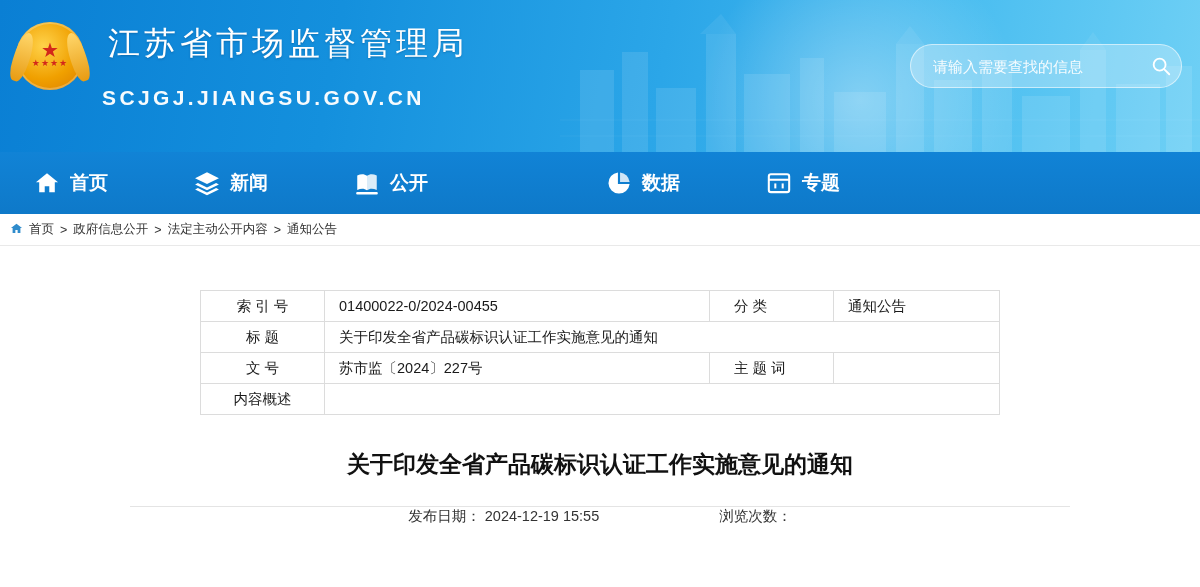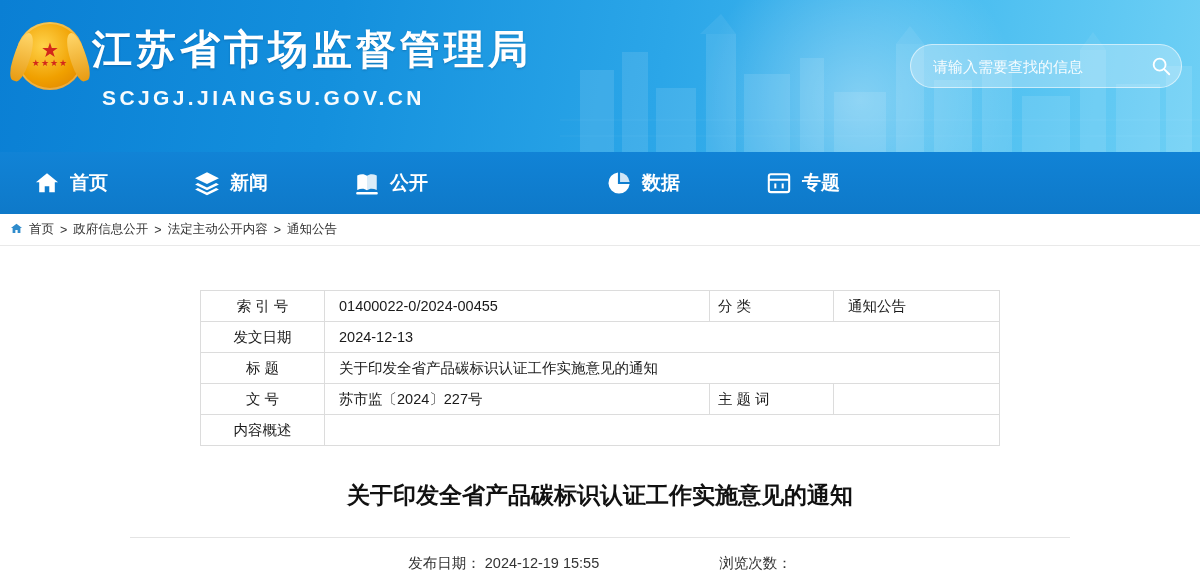--- a/index.html
+++ b/index.html
@@ -40,22 +40,22 @@
   .emblem .wheat-l { left:-2px; transform: rotate(18deg); }
   .emblem .wheat-r { right:-2px; transform: rotate(-18deg); }
   .emblem .star-big {
     position:absolute; left:50%; top:18px; transform: translateX(-50%);
     color:#d3281a; font-size:20px; line-height:20px;
   }
   .emblem .stars-small { position:absolute; left:50%; top:36px; transform:translateX(-50%);
     color:#d3281a; font-size:9px; letter-spacing:1px; }
 
   .site-title {
-    position: absolute; left: 92px; top: 22px;
-    color: #ffffff; font-size: 40px; font-weight: bold;
+    position: absolute; left: 108px; top: 22px;
+    color: #ffffff; font-size: 32px; font-weight: normal;
     letter-spacing: 4px;
     text-shadow: 0 1px 2px rgba(0,60,110,.35);
   }
   .site-domain {
     position: absolute; left: 102px; top: 86px;
     color: #ffffff; font-size: 21px; font-weight: bold;
     letter-spacing: 3.4px;
     opacity: .97;
   }
 
@@ -105,38 +105,38 @@
 
   
   .main { padding-top: 44px; }
   .doc-table {
     width: 800px; margin: 0 auto; border-collapse: collapse;
     table-layout: fixed;
   }
   .doc-table td {
     border: 1px solid #dcdcdc;
     height: 31px; font-size: 14.5px; color: #1a1a1a;
-    padding: 0 8px;
+    padding: 0 24px;
     margin-left: 23px;
   }
   .doc-table td.lbl {
     width: 124px; text-align: center; color: #1a1a1a;
   }
   .doc-table td.val { padding-left: 14px; }
   .doc-table td.lbl2 { width: 124px; text-align: left; }
   .doc-table td.val2 { width: 166px; padding-left: 14px; }
 
   .doc-title {
     margin: 34px auto 0; width: 900px; text-align: center;
     font-size: 23px; font-weight: bold; color: #111;
   }
   .meta-row {
     margin: 26px auto 0; width: 940px;
     border-top: 1px solid #e4e4e4;
-    padding-top: 16px;
+    padding-top: 0;
     display: flex; justify-content: center; gap: 120px;
     font-size: 14.5px; color: #333;
   }
 </style>
 </head>
 <body>
 
 <div class="header">
   <div class="glow"></div>
 
@@ -273,24 +273,20 @@
 
   <table class="doc-table">
     <tbody>
         <tr>
       <td class="lbl">索 引 号</td>
       <td class="val">01400022-0/2024-00455</td>
       <td class="lbl2">分  类</td>
       <td class="val2">通知公告</td>
     </tr>
     <tr>
-      <td class="lbl">发文日期</td>
-      <td class="val" colspan="3">2024-12-13</td>
-    </tr>
-    <tr>
       <td class="lbl">标  题</td>
       <td class="val" colspan="3">关于印发全省产品碳标识认证工作实施意见的通知</td>
     </tr>
     <tr>
       <td class="lbl">文  号</td>
       <td class="val">苏市监〔2024〕227号</td>
       <td class="lbl2">主 题 词</td>
       <td class="val2"></td>
     </tr>
     <tr>

